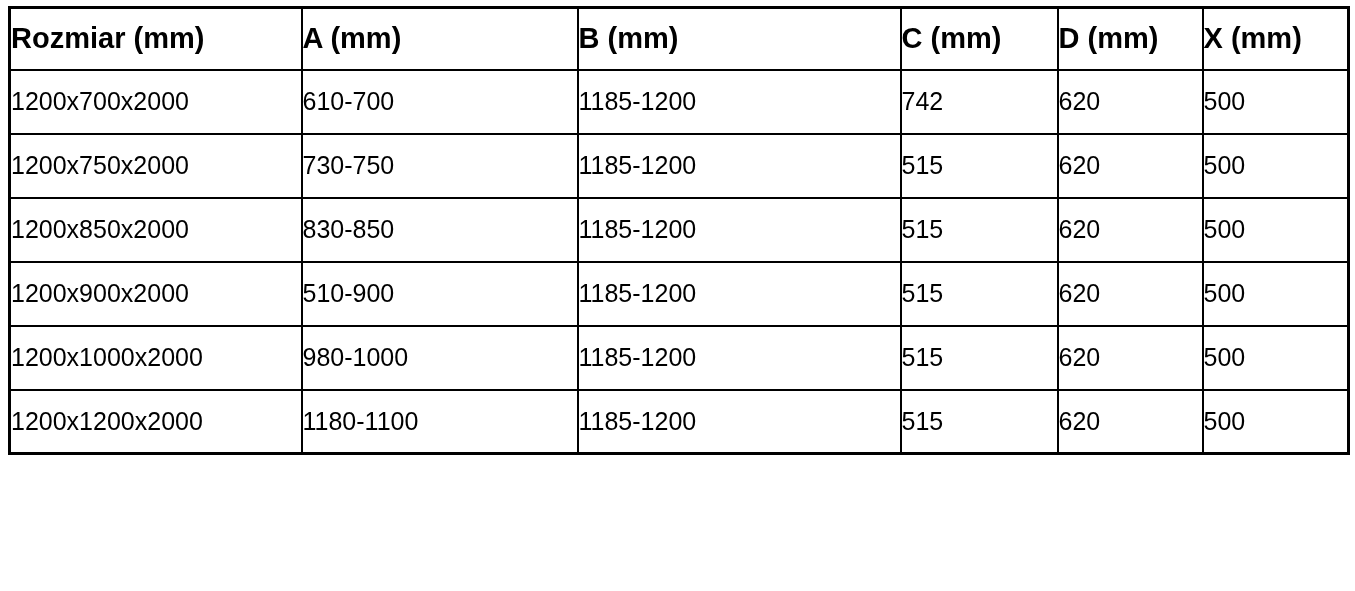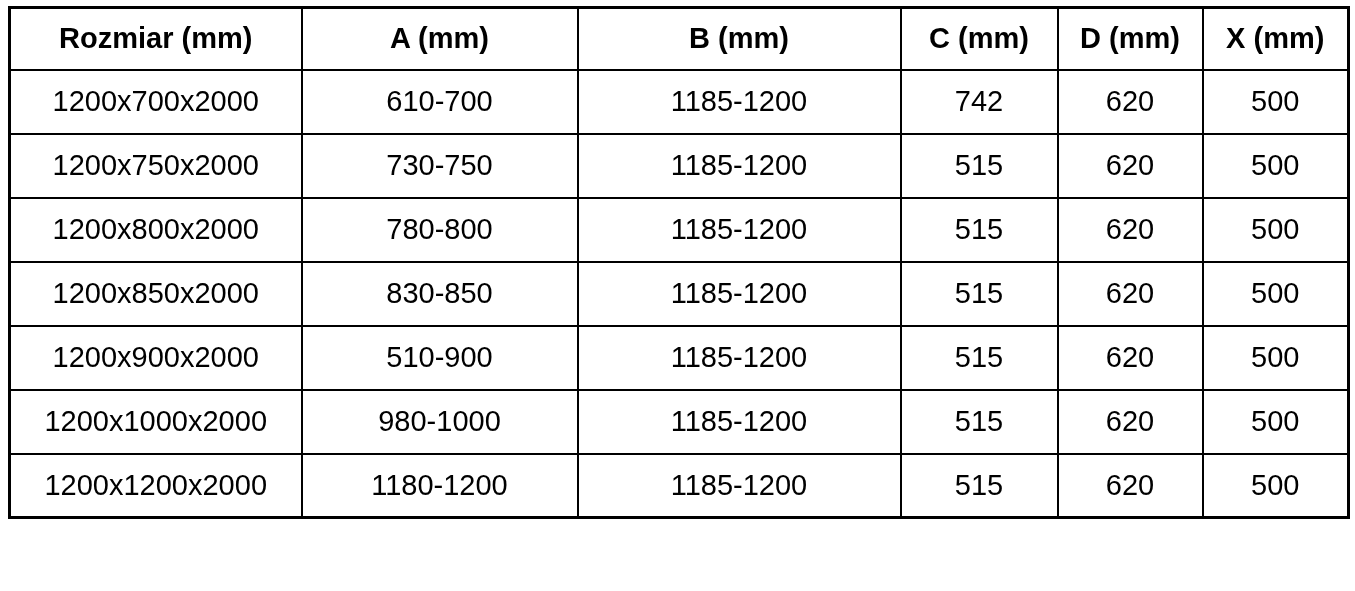--- a/index.html
+++ b/index.html
@@ -23,38 +23,38 @@
   table.spec-table {
     border-collapse: collapse;
     table-layout: fixed;
     width: 1339px;
     border: 3px solid #000000;
     background: #ffffff;
   }
   table.spec-table th,
   table.spec-table td {
     border: 2px solid #000000;
-    text-align: center;
+    text-align: left;
     vertical-align: middle;
     padding: 0;
     overflow: hidden;
     white-space: nowrap;
   }
   table.spec-table thead tr {
     height: 62px;
   }
   table.spec-table tbody tr {
     height: 64px;
   }
   table.spec-table th {
     font-size: 29px;
     font-weight: bold;
   }
   table.spec-table td {
-    font-size: 29px;
+    font-size: 25px;
     font-weight: normal;
   }
   col.c-rozmiar { width: 292px; }
   col.c-a       { width: 276px; }
   col.c-b       { width: 323px; }
   col.c-c       { width: 157px; }
   col.c-d       { width: 145px; }
   col.c-x       { width: 146px; }
 </style>
 </head>
@@ -91,28 +91,20 @@
         </tr>
         <tr>
           <td>1200x750x2000</td>
           <td>730-750</td>
           <td>1185-1200</td>
           <td>515</td>
           <td>620</td>
           <td>500</td>
         </tr>
         <tr>
-          <td>1200x800x2000</td>
-          <td>780-800</td>
-          <td>1185-1200</td>
-          <td>515</td>
-          <td>620</td>
-          <td>500</td>
-        </tr>
-        <tr>
           <td>1200x850x2000</td>
           <td>830-850</td>
           <td>1185-1200</td>
           <td>515</td>
           <td>620</td>
           <td>500</td>
         </tr>
         <tr>
           <td>1200x900x2000</td>
           <td>510-900</td>
@@ -124,21 +116,21 @@
         <tr>
           <td>1200x1000x2000</td>
           <td>980-1000</td>
           <td>1185-1200</td>
           <td>515</td>
           <td>620</td>
           <td>500</td>
         </tr>
         <tr>
           <td>1200x1200x2000</td>
-          <td>1180-1200</td>
+          <td>1180-1100</td>
           <td>1185-1200</td>
           <td>515</td>
           <td>620</td>
           <td>500</td>
         </tr>
       </tbody>
   </table>
 </div>
 
 </body></html>

